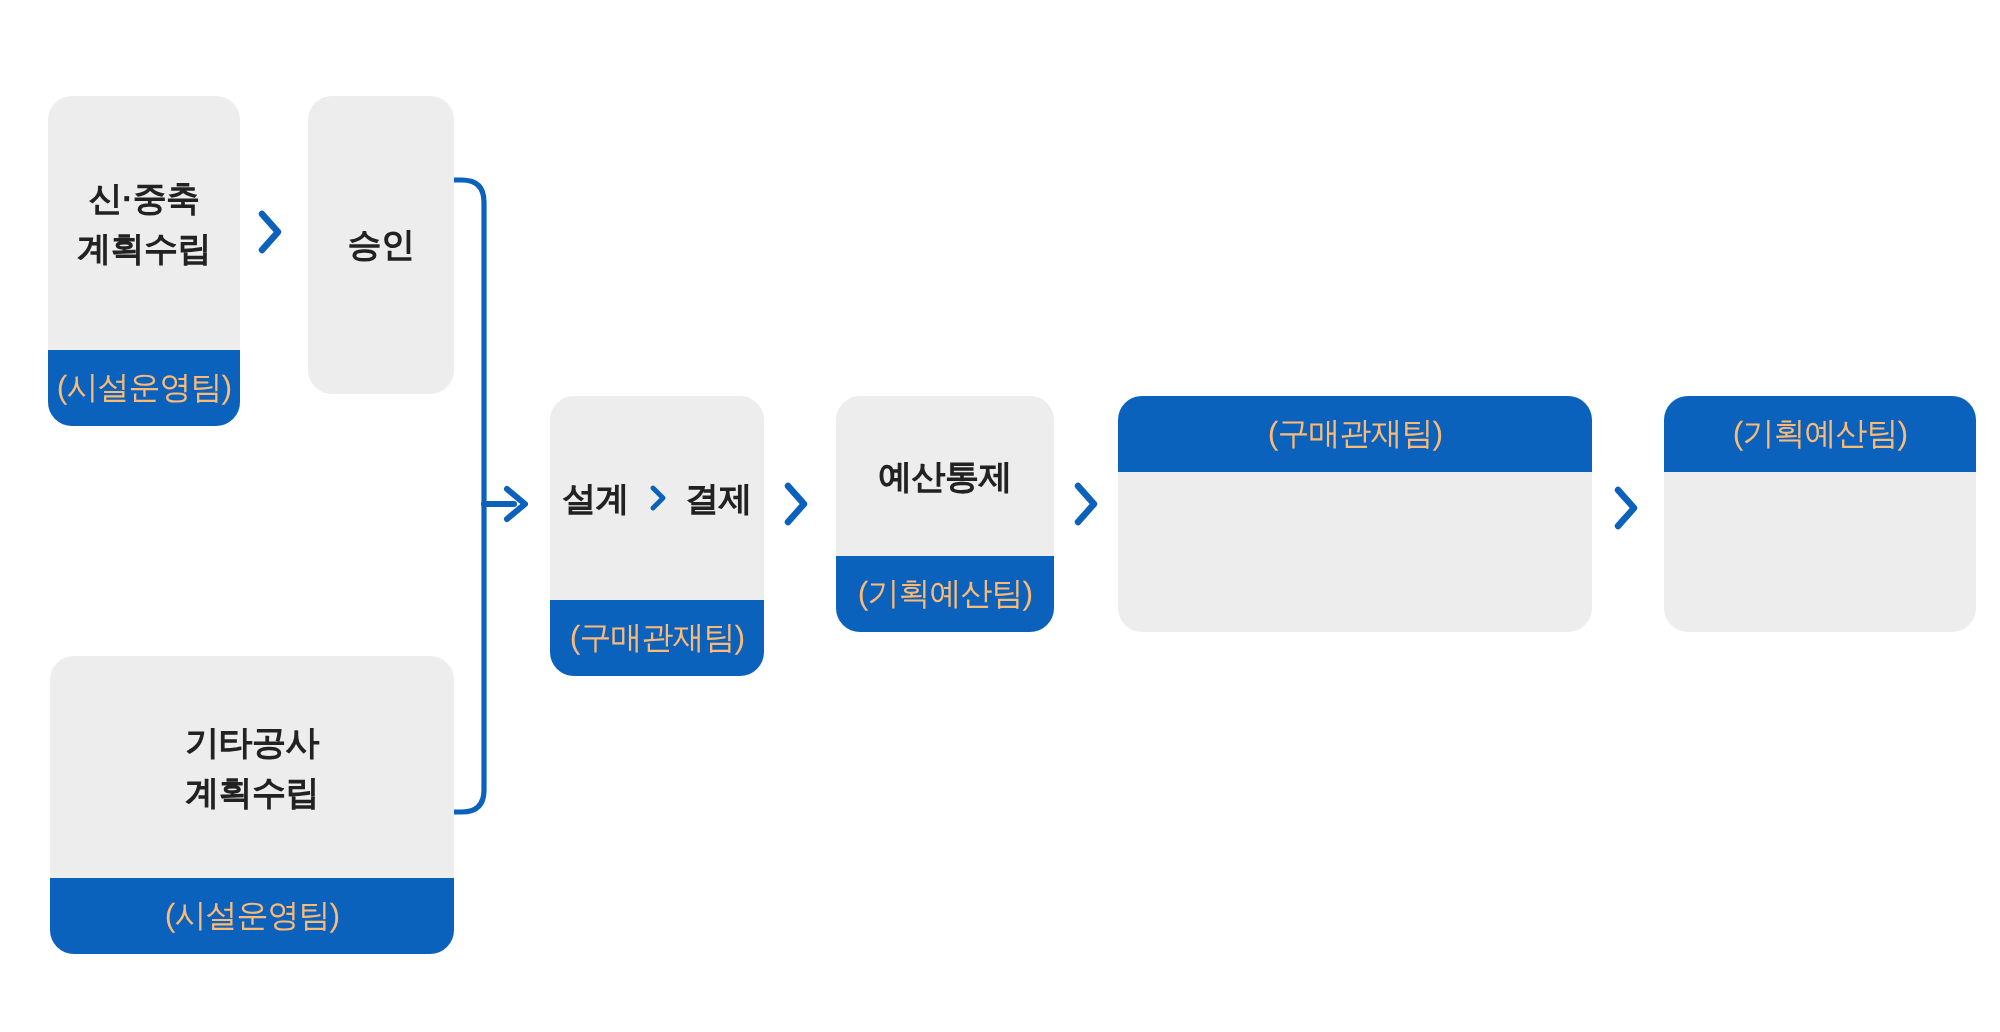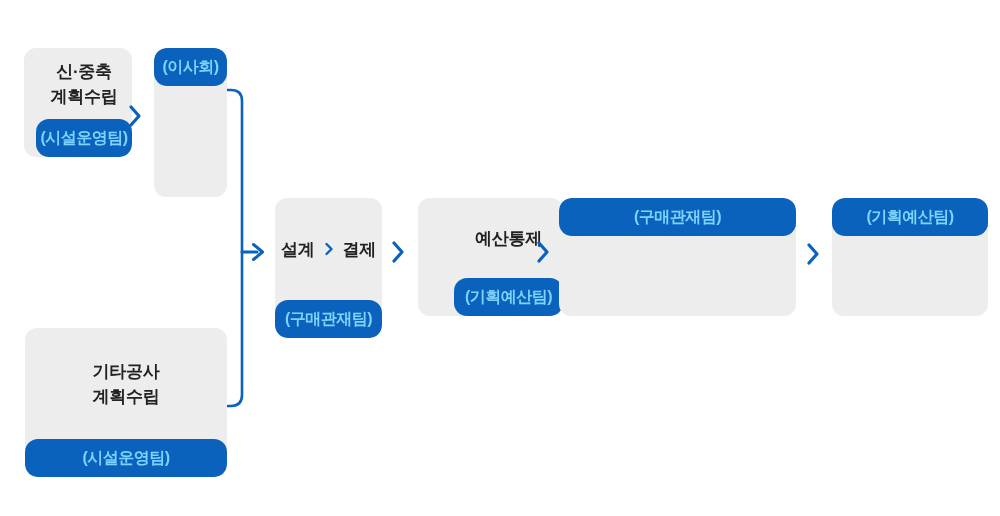--- a/index.html
+++ b/index.html
@@ -41,29 +41,28 @@
     letter-spacing:-0.3px;
   }
   .box-body.row{
     flex-direction:row;
     gap:9px;
   }
   .box-footer{
     height:38px;
     flex:0 0 38px;
     background:var(--blue);
-    color:#7dd3fc;
+    color:#fdba74;
     display:flex;
     align-items:center;
     justify-content:center;
     font-size:16px;
-    font-weight:700;
+    font-weight:400;
     letter-spacing:-0.5px;
     white-space:nowrap;
-    border-radius:13px;
   }
   .flow-chev{
     position:absolute;
     width:14px;height:24px;
   }
   .mini-chev{
     width:10px;height:16px;
     flex:0 0 auto;
     display:block;
   }
@@ -72,34 +71,36 @@
 <body>
 
 <div class="canvas">
 
   <svg class="overlay" viewBox="0 0 1000 516" xmlns="http://www.w3.org/2000/svg">
     <path d="M226 90 L231 90 Q242 90 242 101 L242 395 Q242 406 231 406 L227 406" fill="none" stroke="#0b62bd" stroke-width="2.6" stroke-linecap="round" stroke-linejoin="round"></path>
     <path d="M242 252 L257 252" fill="none" stroke="#0b62bd" stroke-width="3" stroke-linecap="round"></path>
     <path d="M253.5 244.5 L262.5 252 L253.5 259.5" fill="none" stroke="#0b62bd" stroke-width="3" stroke-linecap="round" stroke-linejoin="round"></path>
   </svg>
 
-  <div class="box" style="left:24px;top:48px;width:96px;height:109px;padding-left:12px;">
+  <div class="box" style="left:24px;top:48px;width:96px;height:165px;">
     <div class="box-body">
       <div>신·중축</div>
       <div>계획수립</div>
     </div>
     <div class="box-footer">(시설운영팀)</div>
   </div>
 
   <svg class="flow-chev" style="left:128px;top:104px;" viewBox="0 0 14 24">
     <path d="M3 3 L11 12 L3 21" fill="none" stroke="#0b62bd" stroke-width="3.2" stroke-linecap="round" stroke-linejoin="round"></path>
   </svg>
 
   <div class="box" style="left:154px;top:48px;width:73px;height:149px;">
-    <div class="box-footer">(이사회)</div>
+    <div class="box-body">
+      <div>승인</div>
+    </div>
   </div>
 
   <div class="box" style="left:25px;top:292px;width:202px;height:149px;margin-top:36px;">
     <div class="box-body">
       <div>기타공사</div>
       <div>계획수립</div>
     </div>
     <div class="box-footer">(시설운영팀)</div>
   </div>
 
@@ -111,21 +112,21 @@
       </svg>
       <span>결제</span>
     </div>
     <div class="box-footer">(구매관재팀)</div>
   </div>
 
   <svg class="flow-chev" style="left:391px;top:240px;" viewBox="0 0 14 24">
     <path d="M3 3 L11 12 L3 21" fill="none" stroke="#0b62bd" stroke-width="3.2" stroke-linecap="round" stroke-linejoin="round"></path>
   </svg>
 
-  <div class="box" style="left:418px;top:198px;width:109px;height:118px;padding-left:36px;">
+  <div class="box" style="left:418px;top:198px;width:109px;height:118px;">
     <div class="box-body row">
       <span>예산통제</span>
     </div>
     <div class="box-footer">(기획예산팀)</div>
   </div>
 
   <svg class="flow-chev" style="left:536px;top:240px;" viewBox="0 0 14 24">
     <path d="M3 3 L11 12 L3 21" fill="none" stroke="#0b62bd" stroke-width="3.2" stroke-linecap="round" stroke-linejoin="round"></path>
   </svg>
 

